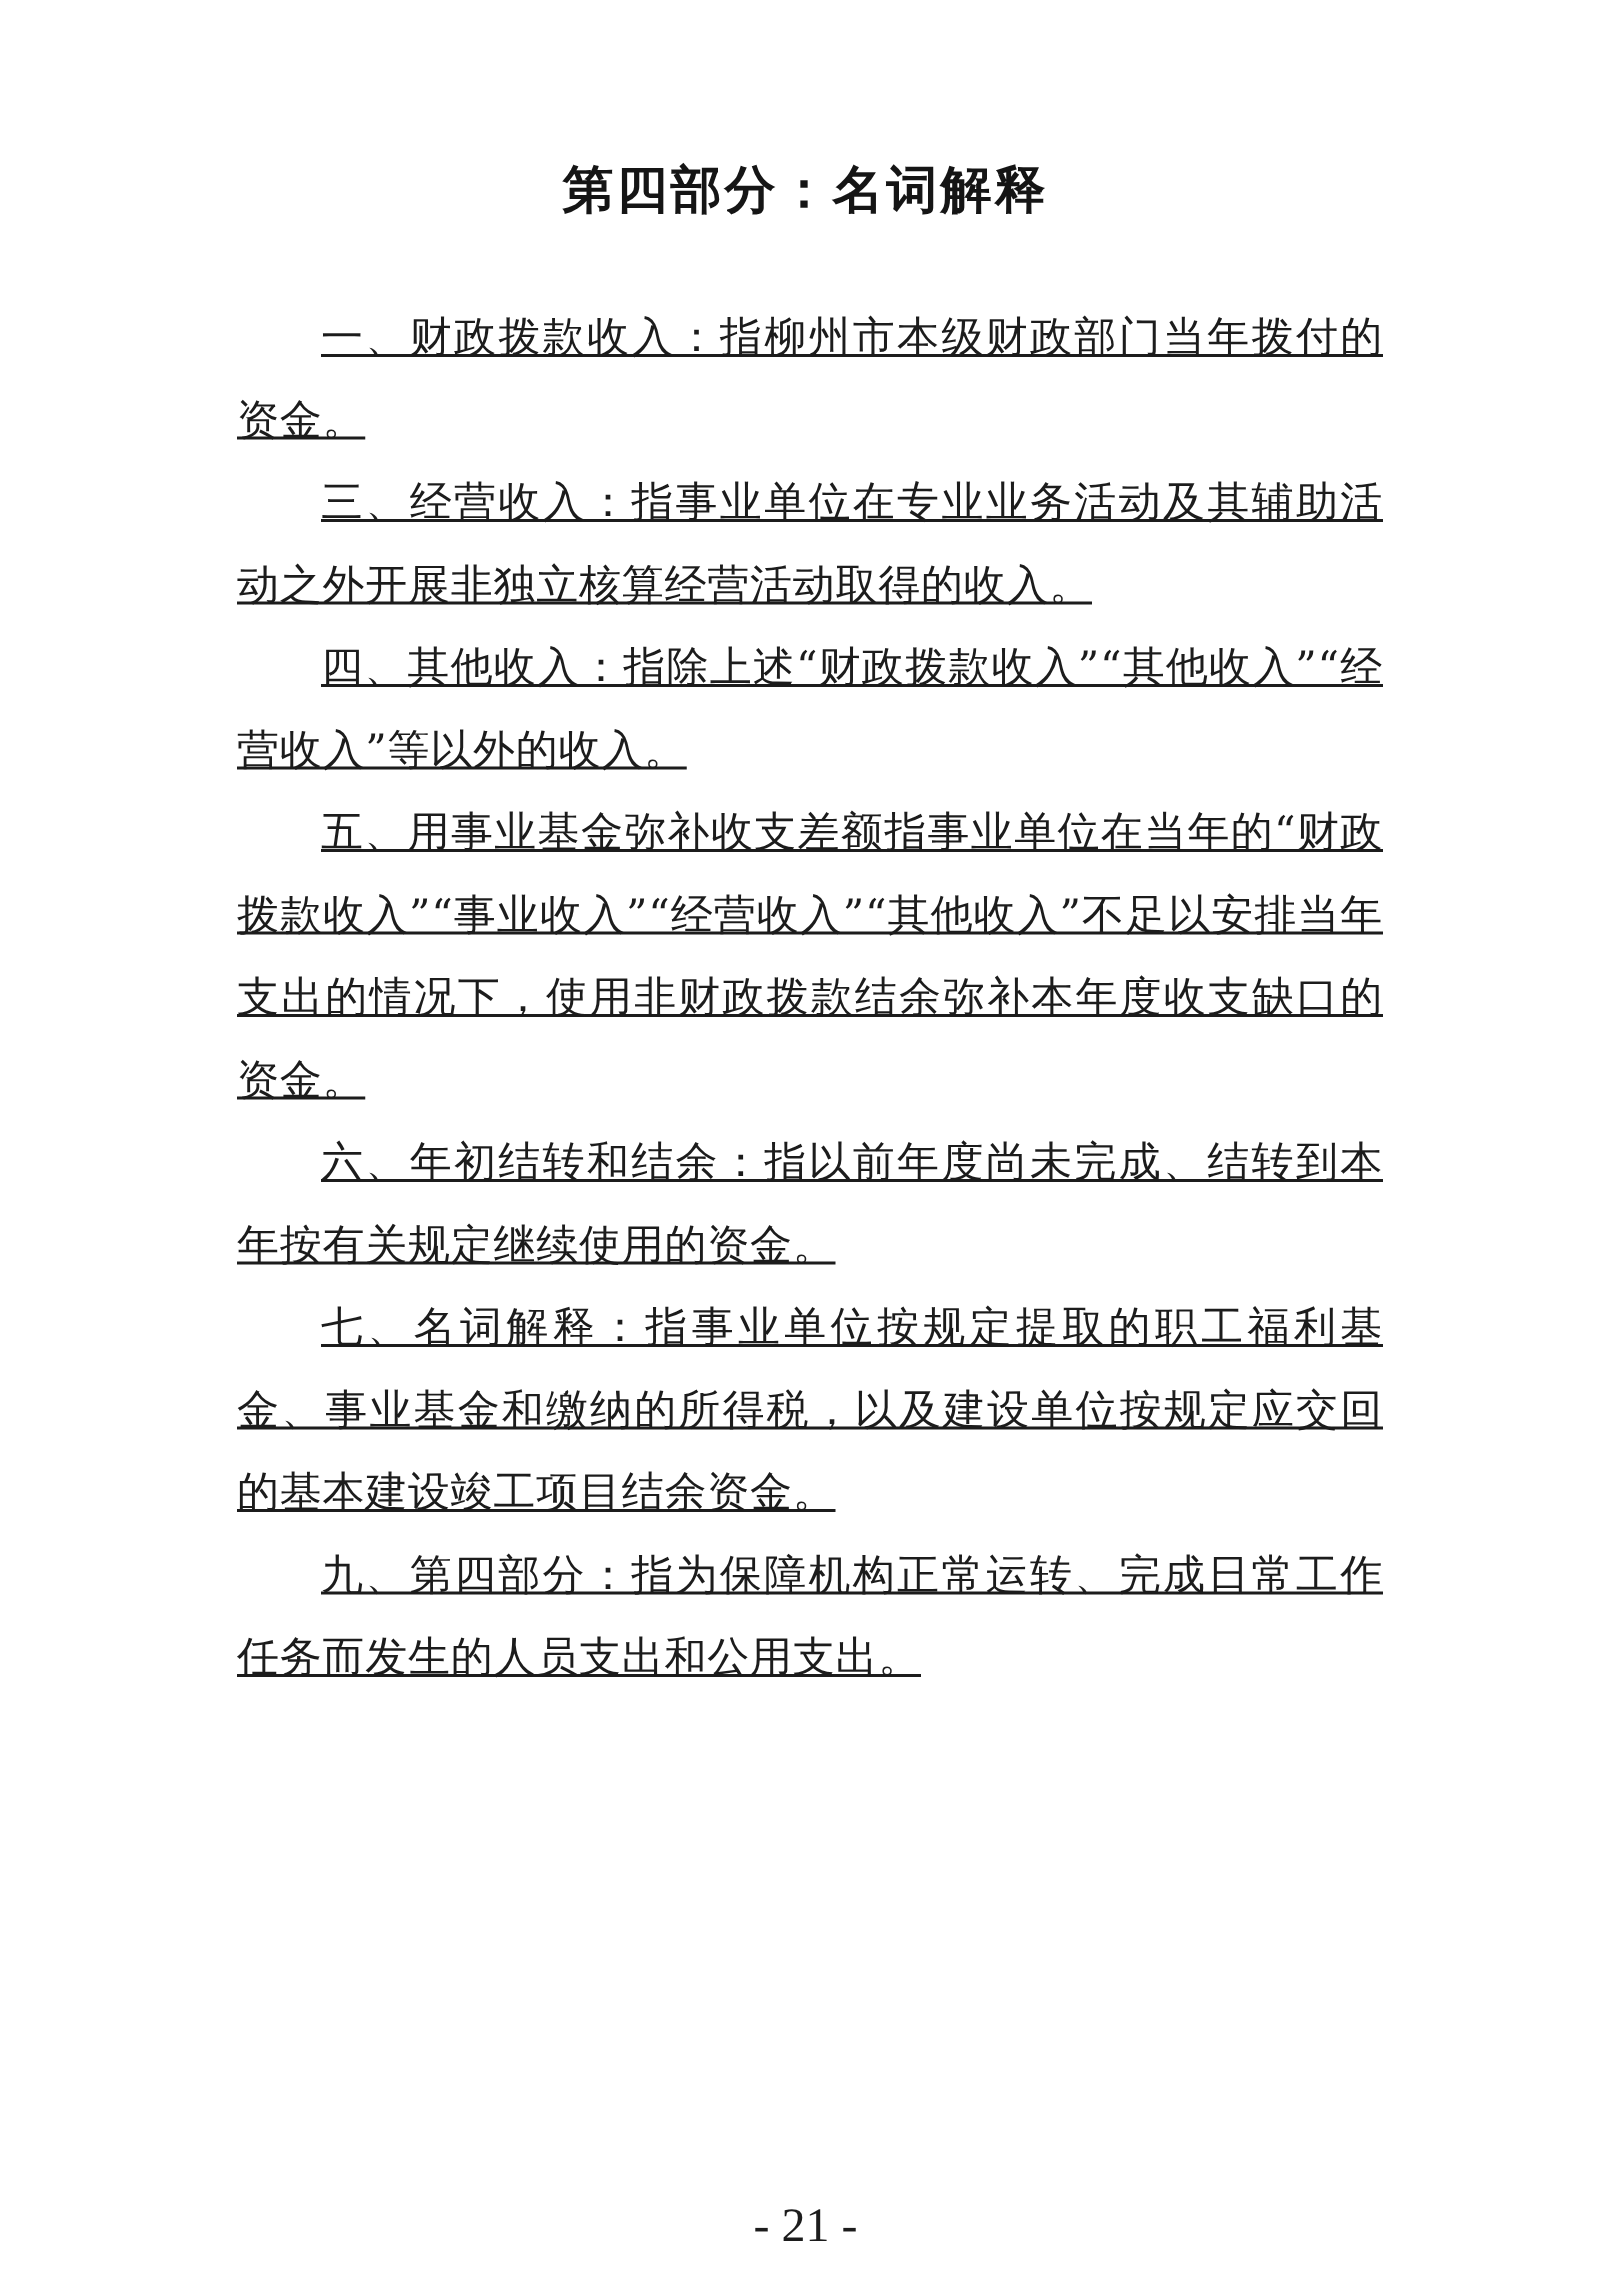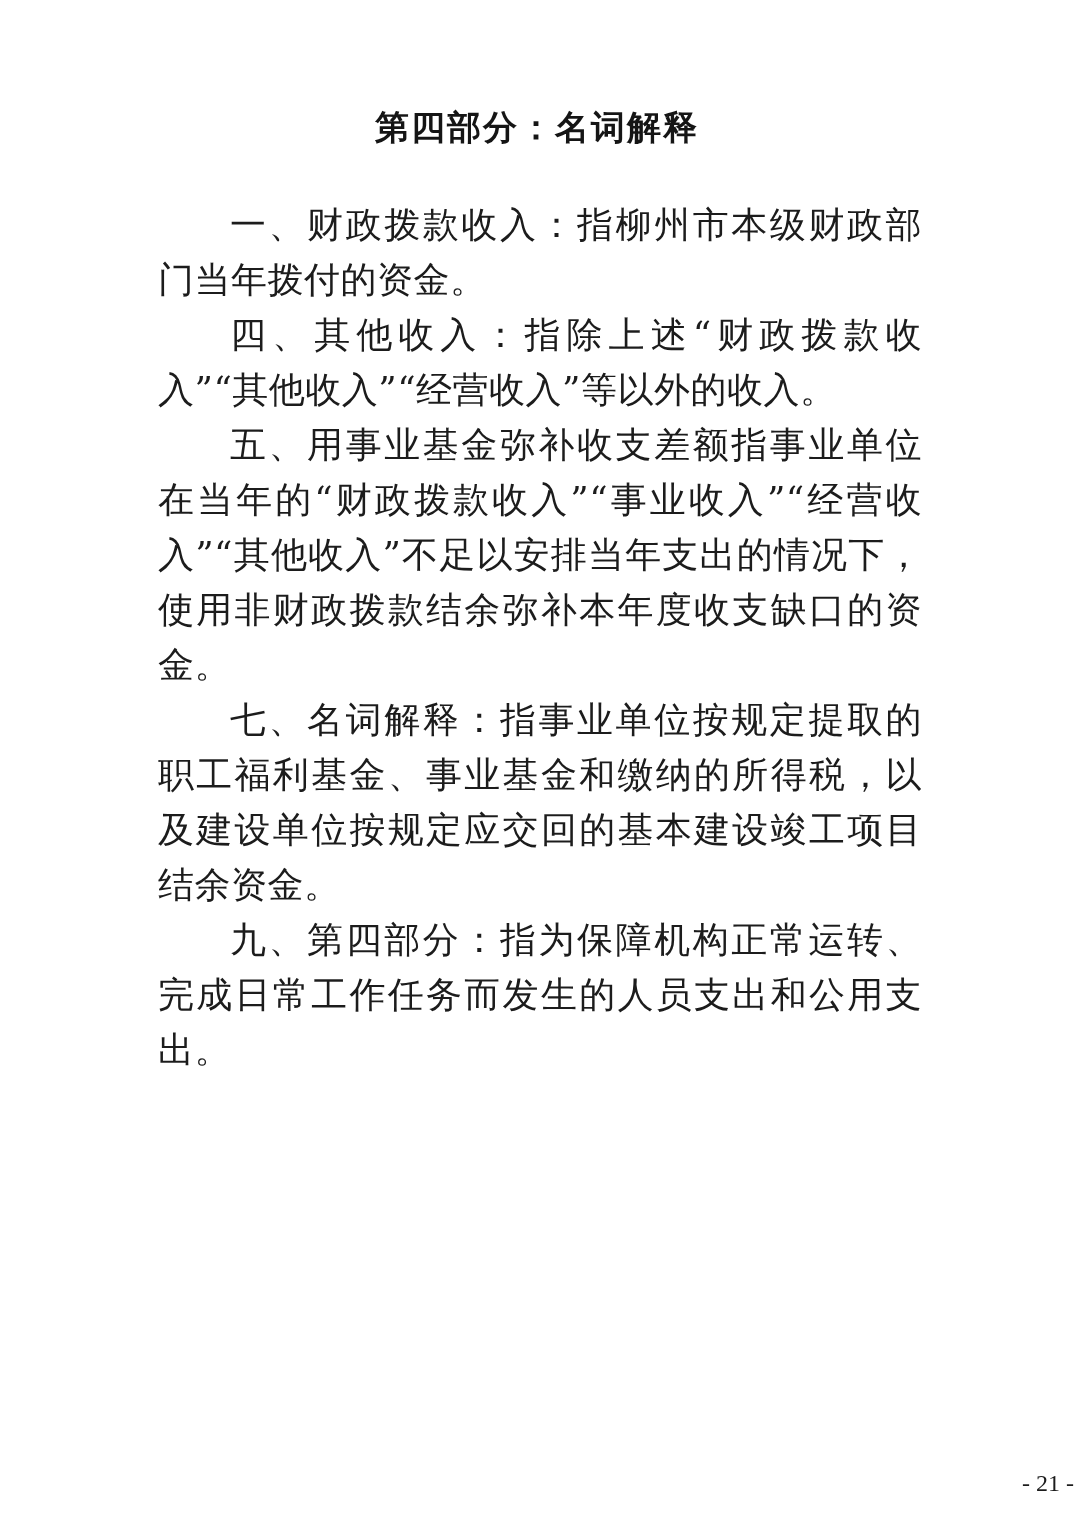--- a/index.html
+++ b/index.html
@@ -34,51 +34,54 @@
     color: #151515;
   }
 
   .doc-body {
     margin-top: 39px;
     padding-left: 158px;
     padding-right: 152px;
   }
 
   .doc-body p {
-    font-size: 36px;
+    font-size: 28px;
     line-height: 55px;
     letter-spacing: 0.5px;
     text-align: justify;
     text-justify: inter-character;
     text-indent: 2em;
     color: #1c1c1c;
+    text-decoration: underline;
   }
 
   .page-footer {
     position: absolute;
     left: 0;
     right: 0;
     bottom: 22px;
-    text-align: right;
-    font-size: 24px;
+    text-align: center;
+    font-size: 32px;
     line-height: 30px;
     color: #1c1c1c;
     font-family: "Liberation Serif", "DejaVu Serif", serif;
   }
 </style>
 </head>
 <body>
 
 <div class="doc-page">
 
   <h1 class="doc-title">第四部分：名词解释</h1>
 
   <div class="doc-body">
     <p>一、财政拨款收入：指柳州市本级财政部门当年拨付的资金。</p>
+    <p>三、经营收入：指事业单位在专业业务活动及其辅助活动之外开展非独立核算经营活动取得的收入。</p>
     <p>四、其他收入：指除上述“财政拨款收入”“其他收入”“经营收入”等以外的收入。</p>
     <p>五、用事业基金弥补收支差额指事业单位在当年的“财政拨款收入”“事业收入”“经营收入”“其他收入”不足以安排当年支出的情况下，使用非财政拨款结余弥补本年度收支缺口的资金。</p>
+    <p>六、年初结转和结余：指以前年度尚未完成、结转到本年按有关规定继续使用的资金。</p>
     <p>七、名词解释：指事业单位按规定提取的职工福利基金、事业基金和缴纳的所得税，以及建设单位按规定应交回的基本建设竣工项目结余资金。</p>
     <p>九、第四部分：指为保障机构正常运转、完成日常工作任务而发生的人员支出和公用支出。</p>
   </div>
 
   <div class="page-footer">- 21 -</div>
 
 </div>
 
 </body></html>

